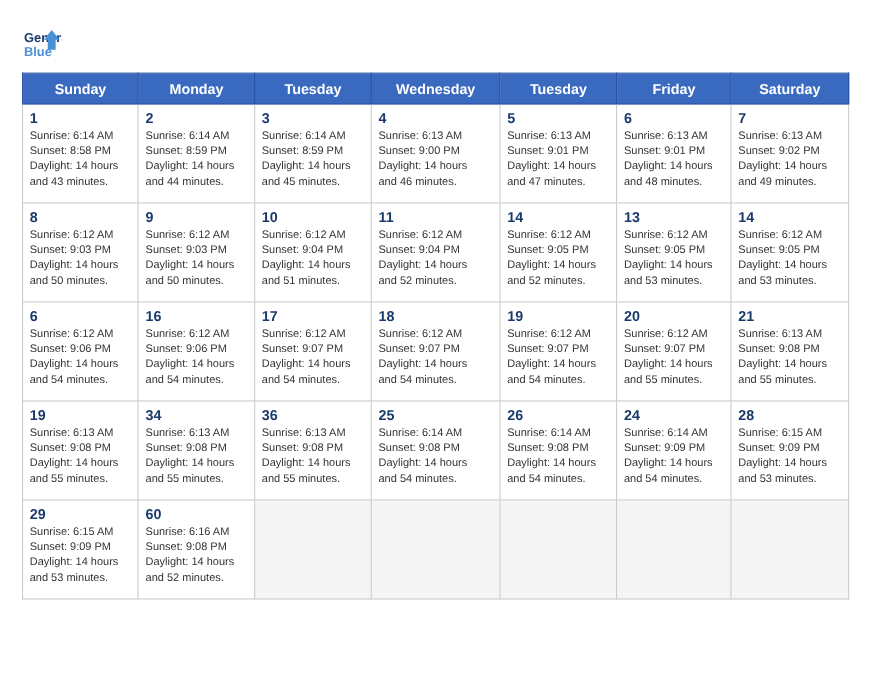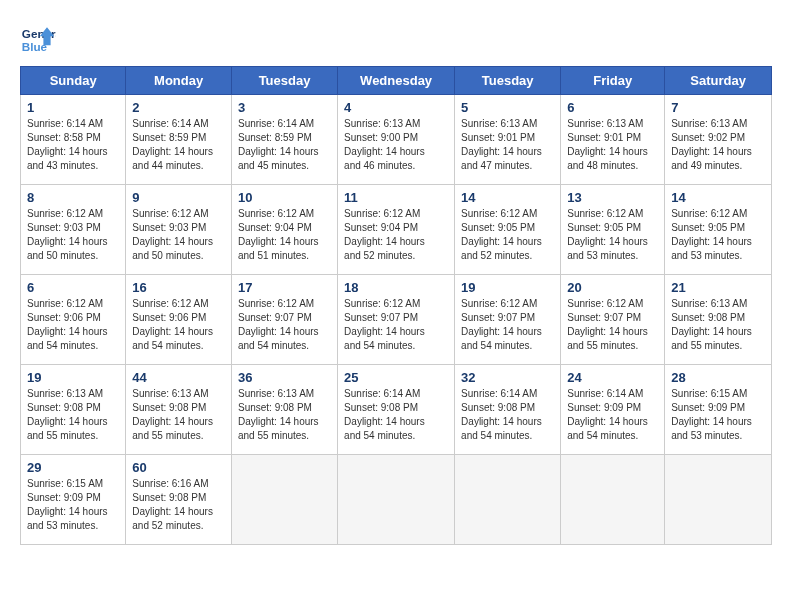--- a/index.html
+++ b/index.html
@@ -199,33 +199,33 @@
           <span class="day-num">21</span>
           <div class="day-info">Sunrise: 6:13 AM<br>Sunset: 9:08 PM<br>Daylight: 14 hours<br>and 55 minutes.</div>
         </td>
       </tr>
       <tr class="week-row">
         <td>
           <span class="day-num">19</span>
           <div class="day-info">Sunrise: 6:13 AM<br>Sunset: 9:08 PM<br>Daylight: 14 hours<br>and 55 minutes.</div>
         </td>
         <td>
-          <span class="day-num">44</span>
+          <span class="day-num">34</span>
           <div class="day-info">Sunrise: 6:13 AM<br>Sunset: 9:08 PM<br>Daylight: 14 hours<br>and 55 minutes.</div>
         </td>
         <td>
           <span class="day-num">36</span>
           <div class="day-info">Sunrise: 6:13 AM<br>Sunset: 9:08 PM<br>Daylight: 14 hours<br>and 55 minutes.</div>
         </td>
         <td>
           <span class="day-num">25</span>
           <div class="day-info">Sunrise: 6:14 AM<br>Sunset: 9:08 PM<br>Daylight: 14 hours<br>and 54 minutes.</div>
         </td>
         <td>
-          <span class="day-num">32</span>
+          <span class="day-num">26</span>
           <div class="day-info">Sunrise: 6:14 AM<br>Sunset: 9:08 PM<br>Daylight: 14 hours<br>and 54 minutes.</div>
         </td>
         <td>
           <span class="day-num">24</span>
           <div class="day-info">Sunrise: 6:14 AM<br>Sunset: 9:09 PM<br>Daylight: 14 hours<br>and 54 minutes.</div>
         </td>
         <td>
           <span class="day-num">28</span>
           <div class="day-info">Sunrise: 6:15 AM<br>Sunset: 9:09 PM<br>Daylight: 14 hours<br>and 53 minutes.</div>
         </td>

